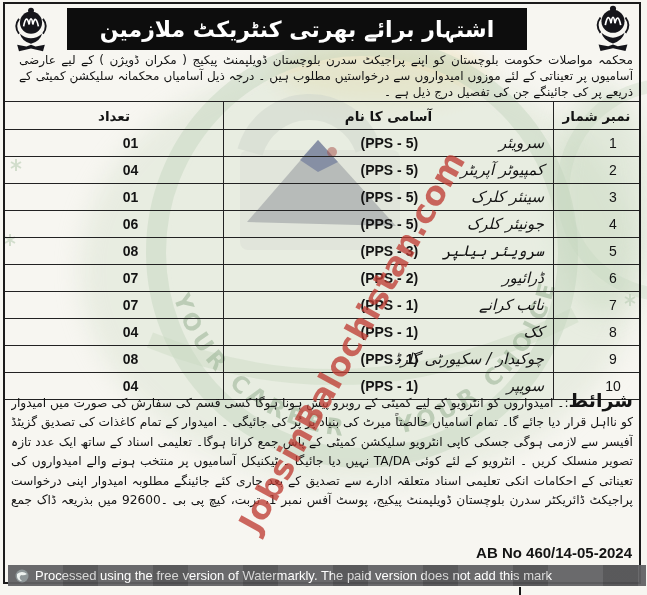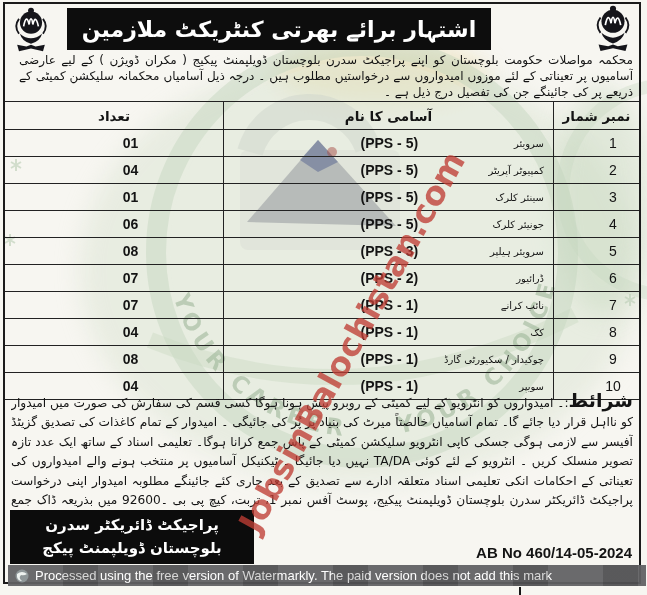--- a/index.html
+++ b/index.html
@@ -13,21 +13,21 @@
   .wash.green-right{left:555px;top:85px;width:95px;height:230px;background:rgba(188,211,182,0.38);}
   .emblem-wm{position:absolute;left:0;top:0;z-index:1;}
   .frame{
     position:absolute;left:3px;top:2px;width:638px;height:582px;
     border:2px solid #1b1b1b;box-sizing:border-box;z-index:5;
   }
   .crest{position:absolute;}
   .crest.left{left:5px;top:2px;}
   .crest.right{right:1px;top:0px;}
   .titlebar{
-    position:absolute;left:62px;top:4px;width:424px;height:42px;background:#0d0d0d;
+    position:absolute;left:62px;top:4px;width:460px;height:42px;background:#0d0d0d;
     color:#ffffff;display:flex;align-items:center;justify-content:center;
     font-size:22px;font-weight:bold;direction:rtl;letter-spacing:0.5px;
   }
   .intro{
     position:absolute;left:14px;right:6px;top:49px;height:47px;overflow:hidden;
     direction:rtl;text-align:justify;font-size:12px;line-height:15.8px;
   }
   .jobtable{position:absolute;left:0;top:97px;right:0;border-top:1.6px solid #222;z-index:6;}
   .trow{display:grid;grid-template-columns:219px 1fr 85px;height:26px;border-bottom:1.6px solid #222;}
   .trow.head{height:27px;}
@@ -36,21 +36,21 @@
   .cell.post{position:relative;display:block;}
   .hdr{font-weight:bold;font-size:13.5px;direction:rtl;}
   .num{font-family:"Liberation Sans",sans-serif;font-size:14px;margin-left:33px;}
   .count .num{font-weight:bold;}
   .pps{
     position:absolute;left:21%;width:38%;top:50%;transform:translateY(-50%);
     text-align:right;font-family:"Liberation Sans",sans-serif;font-weight:bold;font-size:14px;
   }
   .pname{
     position:absolute;right:9px;top:50%;transform:translateY(-50%);
-    direction:rtl;font-size:10px;white-space:nowrap;
+    direction:rtl;font-size:15px;white-space:nowrap;font-style:italic;
   }
   .terms{
     position:absolute;left:6px;right:6px;top:387px;height:117px;overflow:hidden;
     direction:rtl;text-align:justify;font-size:12.2px;line-height:19.4px;z-index:6;
   }
   .terms .hd{font-weight:bold;font-size:19px;}
   .signbox{
     position:absolute;left:5px;top:506px;width:244px;height:54px;background:#0c0c0c;
     color:#fff;display:flex;flex-direction:column;align-items:center;justify-content:center;
     direction:rtl;font-weight:bold;font-size:15px;line-height:1.55;z-index:6;
@@ -271,24 +271,20 @@
         <div class="cell">
             <span class="num">10</span>
           </div>
       </div>
     </div>
 
     <div class="terms" dir="rtl">
       <span class="hd">شرائط</span><span>:۔ امیدواروں کو انٹرویو کے لیے کمیٹی کے روبرو پیش ہونا ہوگا کسی قسم کی سفارش کی صورت میں امیدوار کو نااہل قرار دیا جائے گا۔ تمام آسامیاں خالصتاً میرٹ کی بنیاد پر پُر کی جائیگی ۔ امیدوار کے تمام کاغذات کی تصدیق گزیٹڈ آفیسر سے لازمی ہوگی جسکی کاپی انٹرویو سلیکشن کمیٹی کے پاس جمع کرانا ہوگا۔ تعلیمی اسناد کے ساتھ ایک عدد تازہ تصویر منسلک کریں ۔ انٹرویو کے لئے کوئی TA/DA نہیں دیا جائیگا ۔ ٹیکنیکل آسامیوں پر منتخب ہونے والے امیدواروں کی تعیناتی کے احکامات انکی تعلیمی اسناد متعلقہ ادارے سے تصدیق کے بعد جاری کئے جائینگے مطلوبہ امیدوار اپنی درخواست پراجیکٹ ڈائریکٹر سدرن بلوچستان ڈویلپمنٹ پیکیج، پوسٹ آفس نمبر 1، تربت، کیچ پی بی ۔92600 میں بذریعہ ڈاک جمع کروا سکتے ہیں ۔ درخواست جمع کرانے کی آخری تاریخ 31-05-2024 ہے ۔ کامیاب امیدواروں کا انٹرویو کے لیے رابطہ کیا جائیگا ۔</span>
     </div>
 
-    <div class="signbox">
-      <span>پراجیکٹ ڈائریکٹر سدرن</span>
-      <span>بلوچستان ڈویلپمنٹ پیکج</span>
-    </div>
 
     <div class="refno">AB No 460/14-05-2024</div>
 
     <div class="wmbar">
       <div class="ghosts"></div>
       <svg width="14" height="14" viewBox="0 0 14 14">
         <circle cx="7" cy="7" r="6.5" fill="#8f9799"></circle>
         <path d="M2 5 Q7 1 12 5 Q9 7 6 6 Q3 9 7 12 Q3 12 2 8 Z" fill="#eef2f0"></path>
       </svg>
       <span>Processed using the free version of Watermarkly. The paid version does not add this mark</span>

